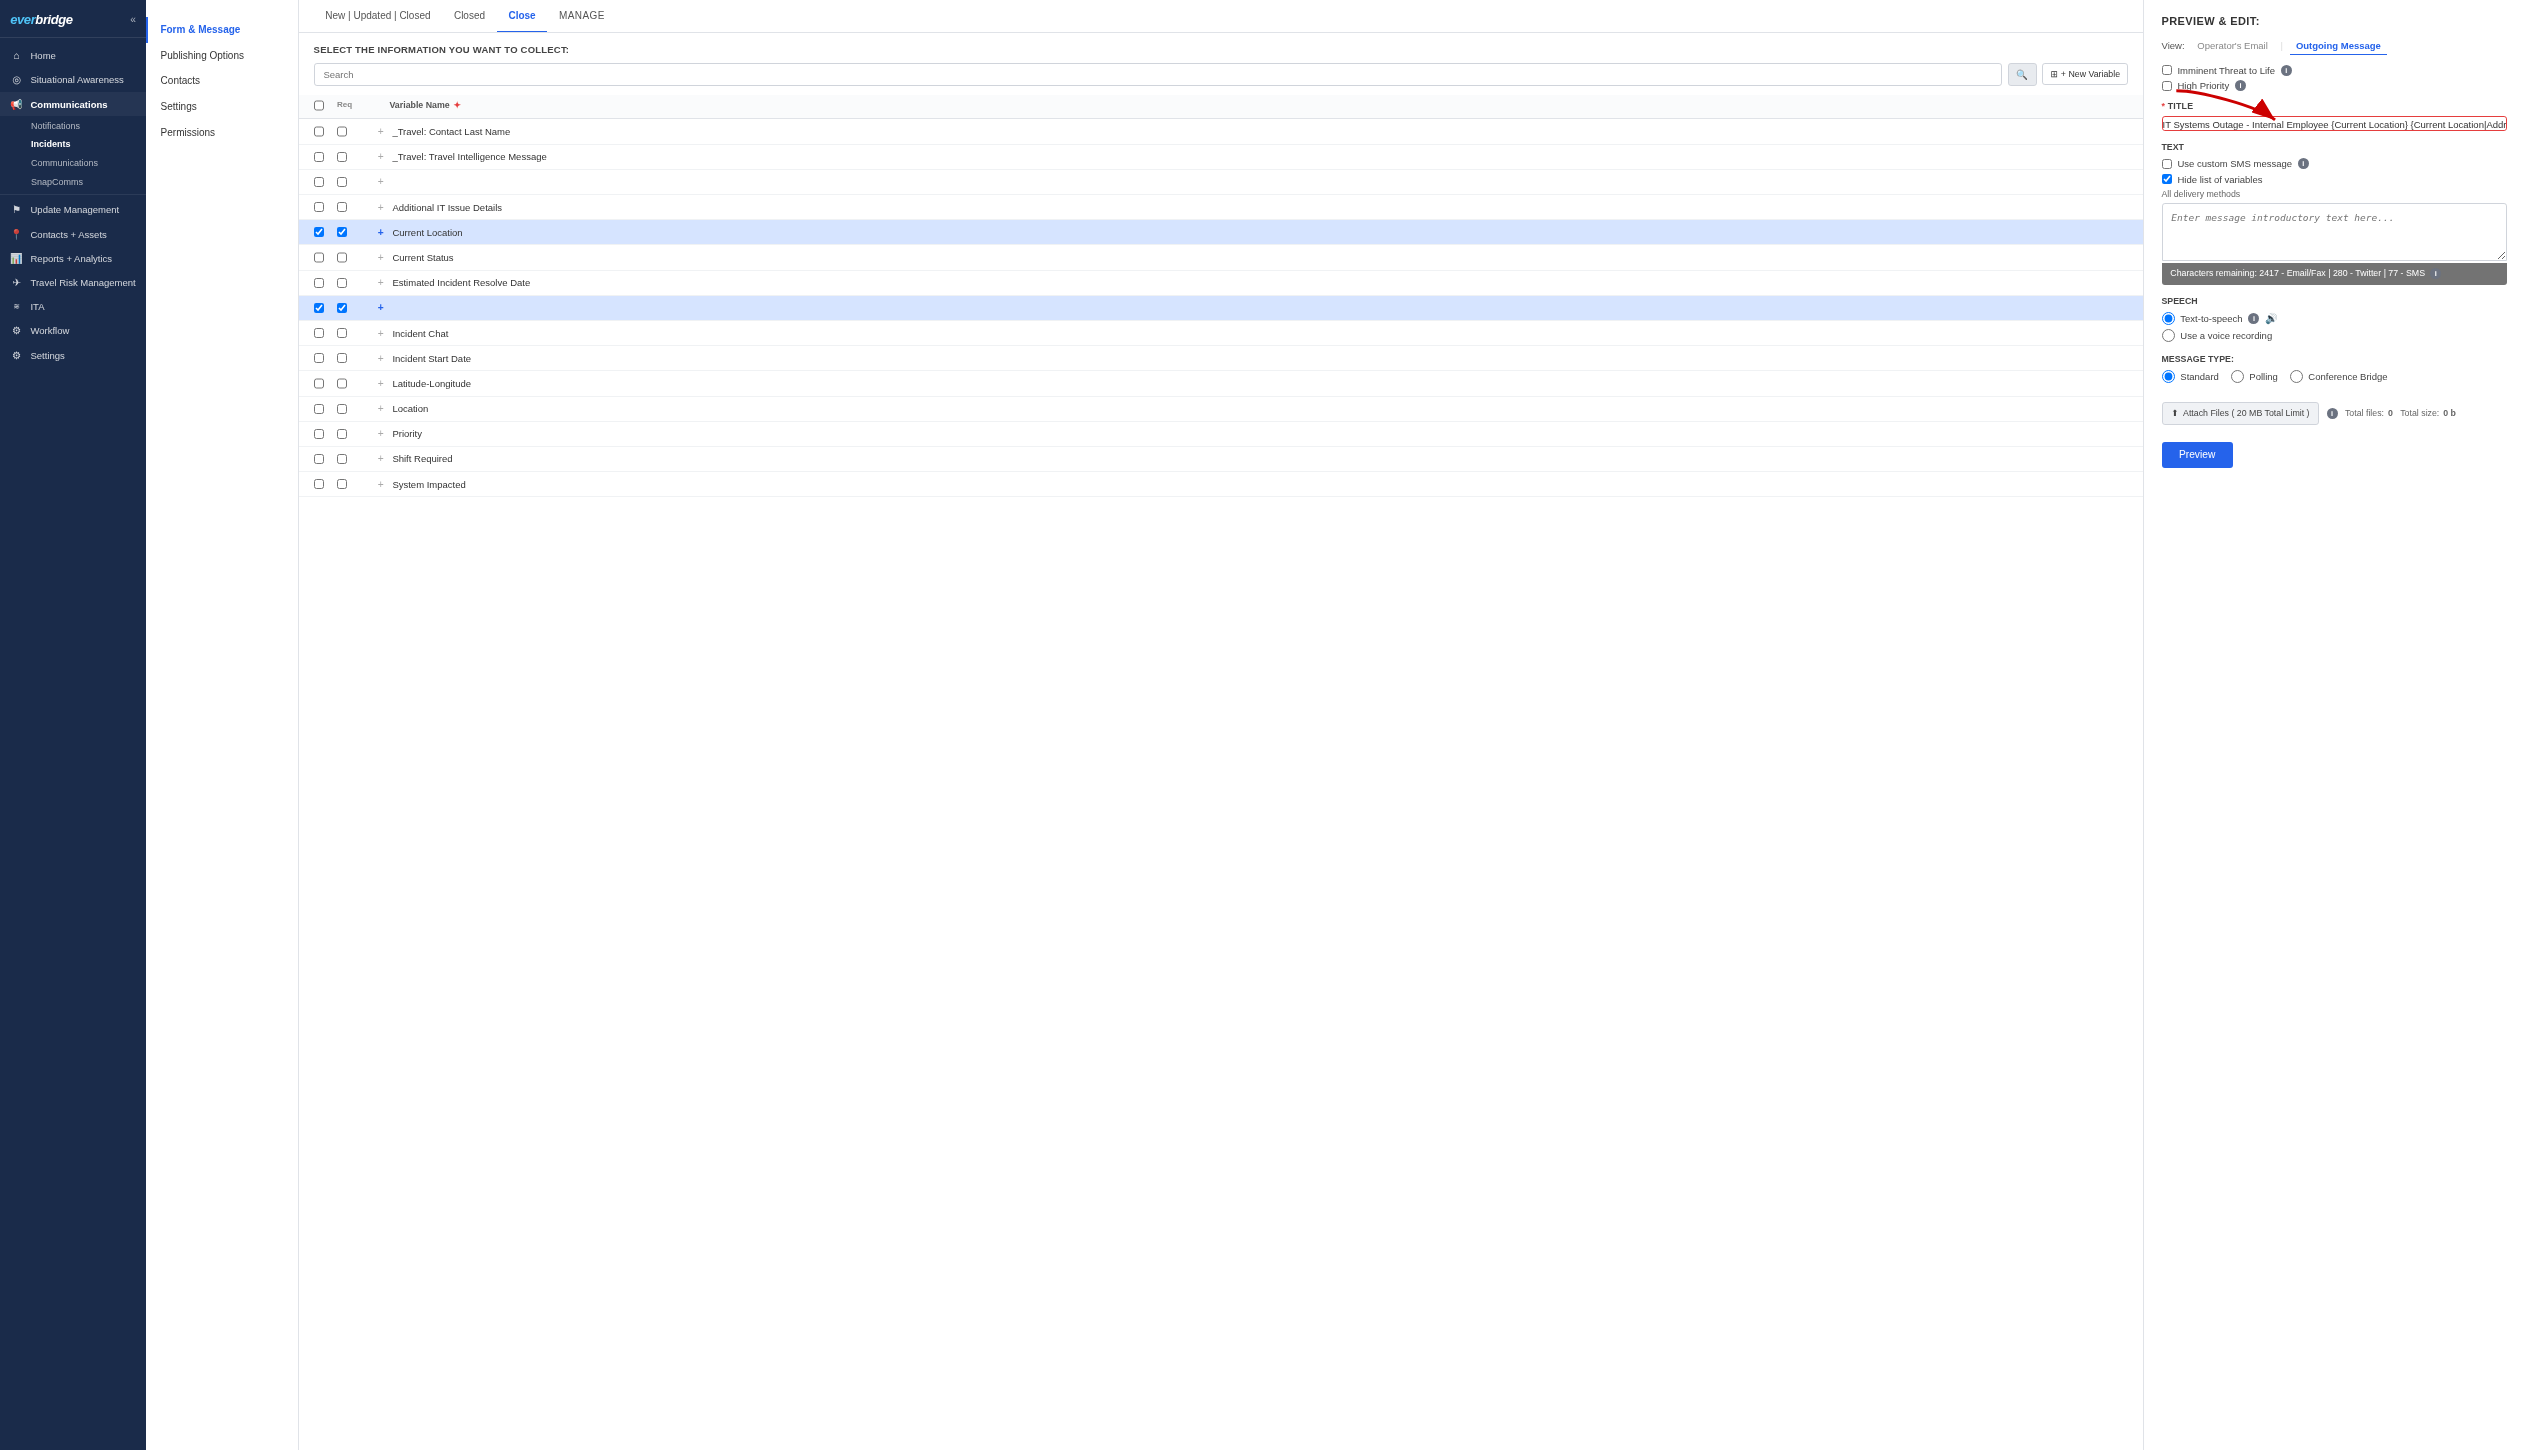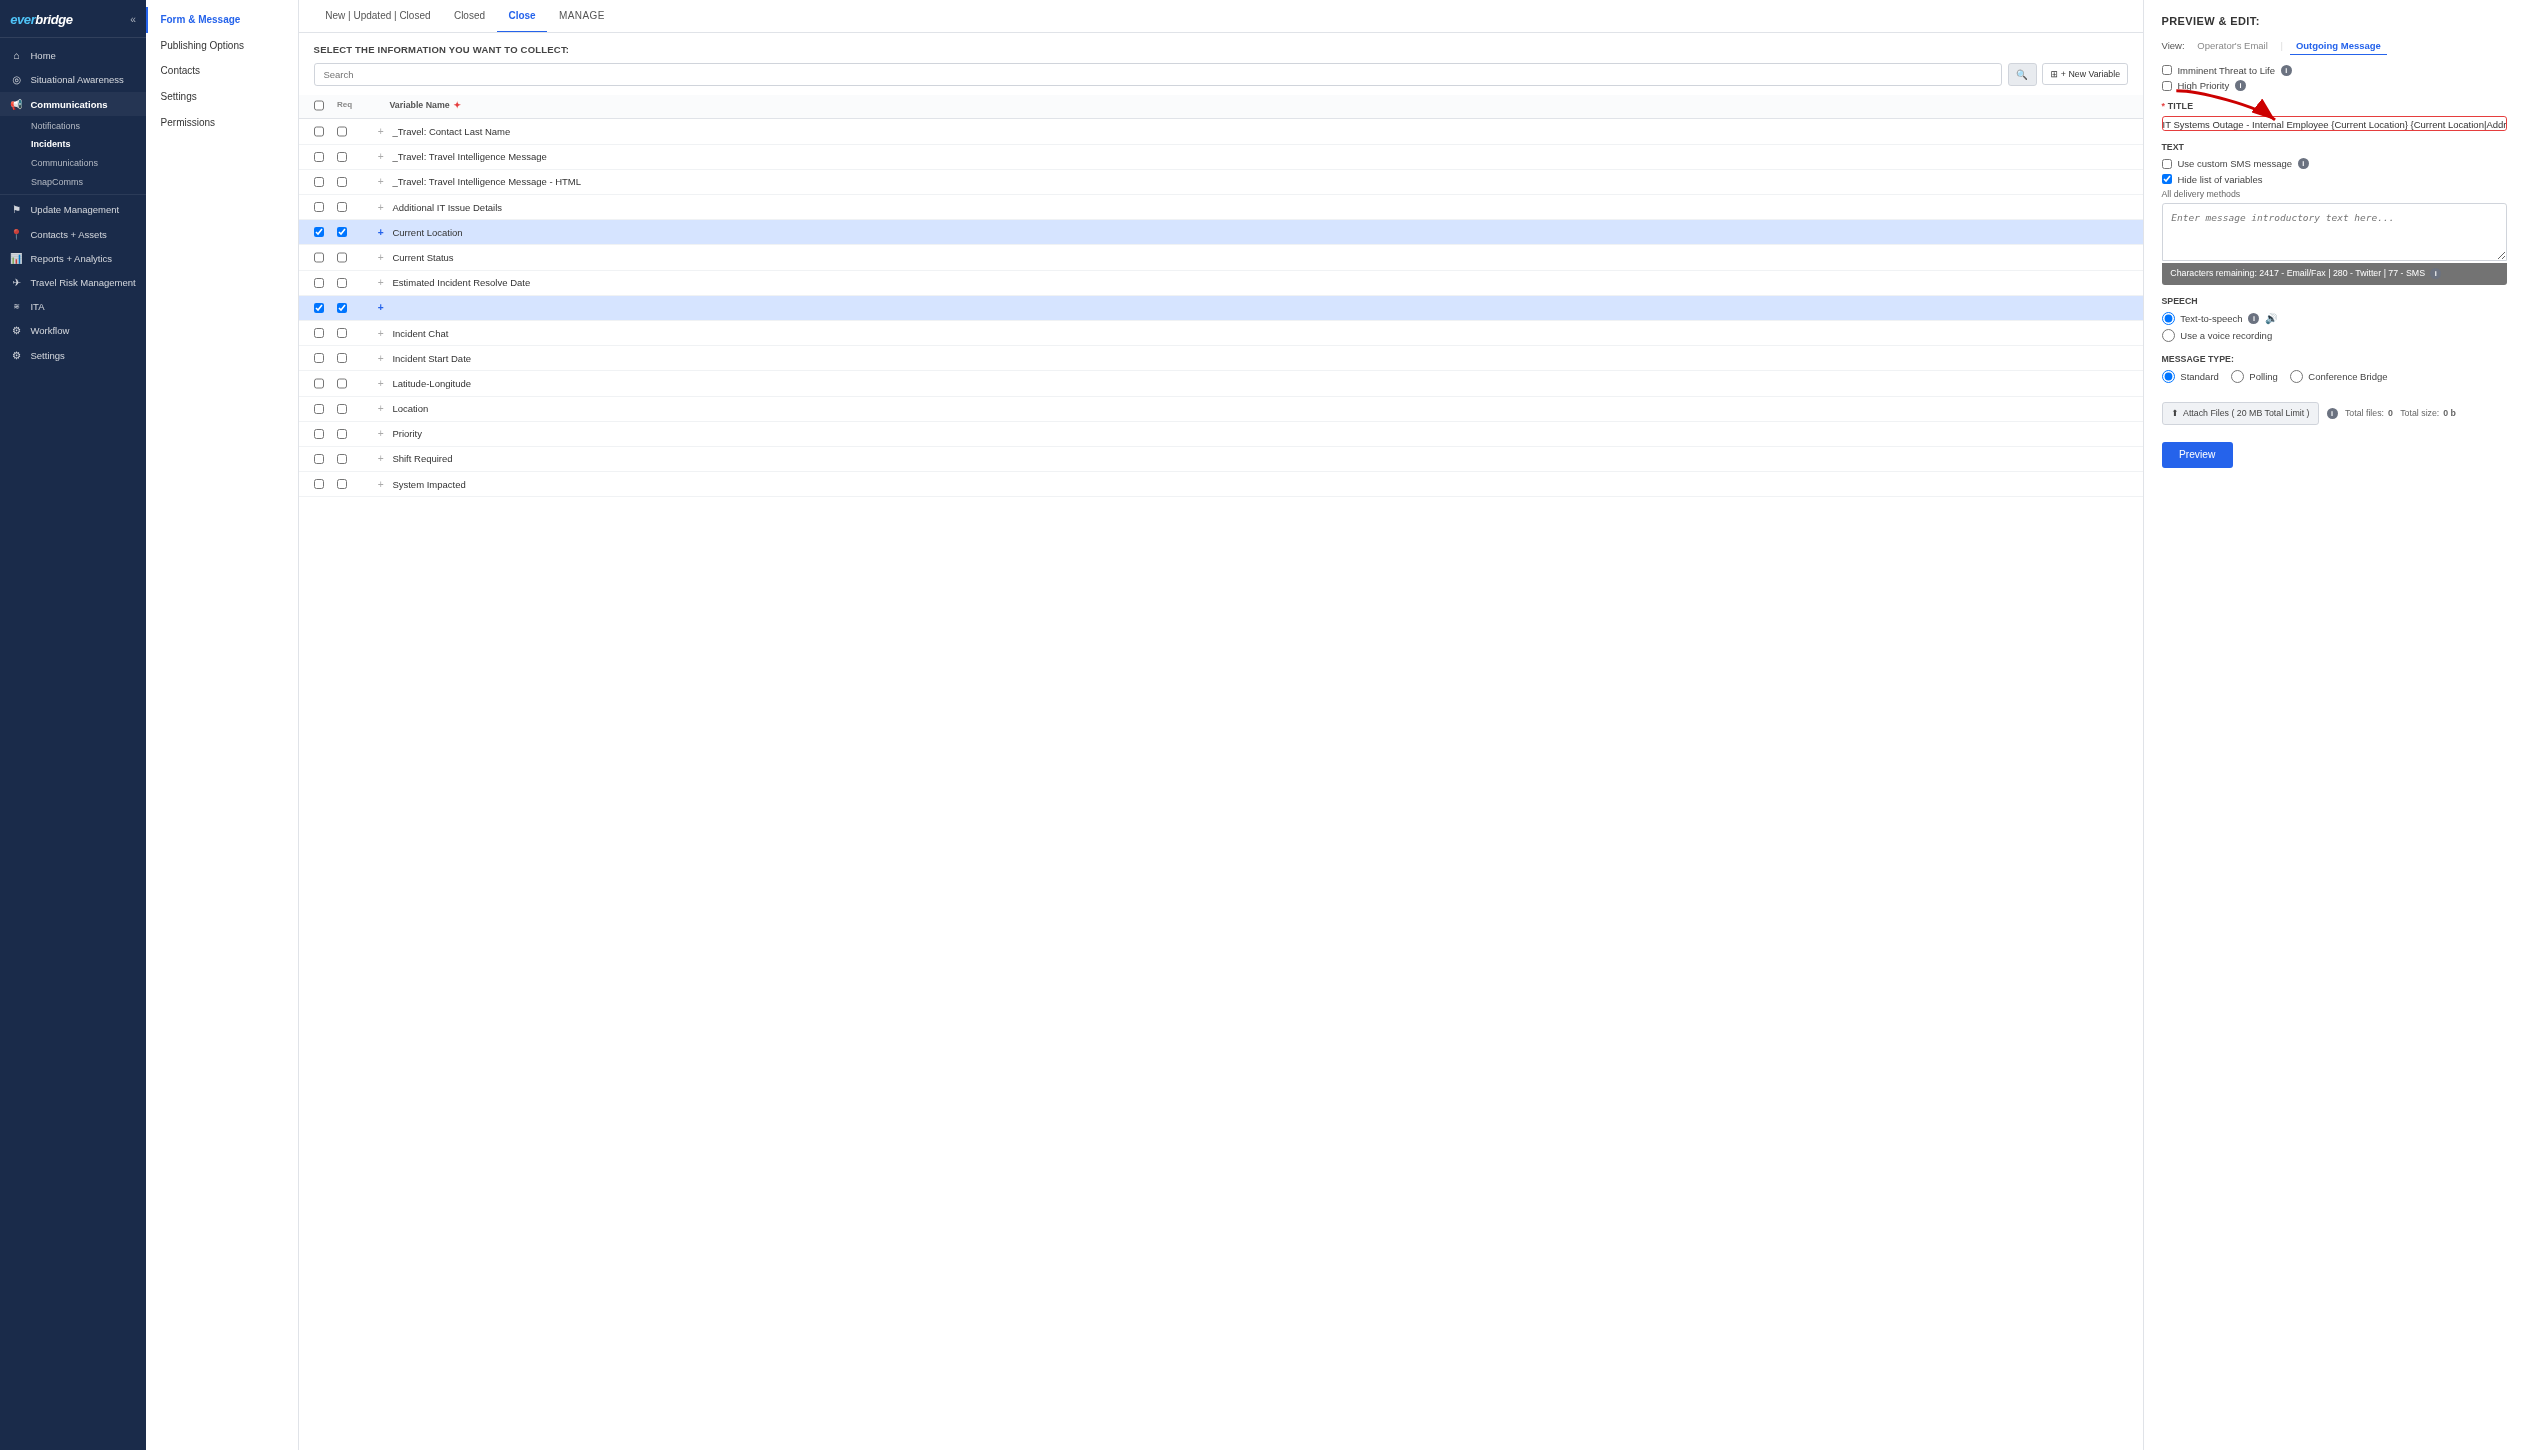--- a/index.html
+++ b/index.html
@@ -74,21 +74,21 @@
       flex: 1;
       overflow: hidden;
     }
 
     
     .sub-nav {
       width: 153px;
       min-width: 153px;
       background: #fff;
       border-right: 0.7px solid #e0e3e8;
-      padding: 7px 0;
+      padding: 17px 0;
     }
     .sub-nav-item {
       padding: 7.3px 14.6px;
       font-size: 10px;
       color: #333;
       cursor: pointer;
     }
     .sub-nav-item.active { color: #2563eb; font-weight: 600; border-left: 2.2px solid #2563eb; padding-left: 12.4px; }
 
     
@@ -551,21 +551,20 @@
 
         <div class="table-row">
           <div class="col-check">
               <input type="checkbox" style="">
             </div>
           <div class="col-check">
               <input type="checkbox" style="">
             </div>
           <div></div>
           <div class="col-plus">+</div>
-          <div class="col-name">_Travel: Travel Intelligence Message - HTML</div>
         </div>
 
         <div class="table-row">
           <div class="col-check">
               <input type="checkbox" style="">
             </div>
           <div class="col-check">
               <input type="checkbox" style="">
             </div>
           <div></div>

